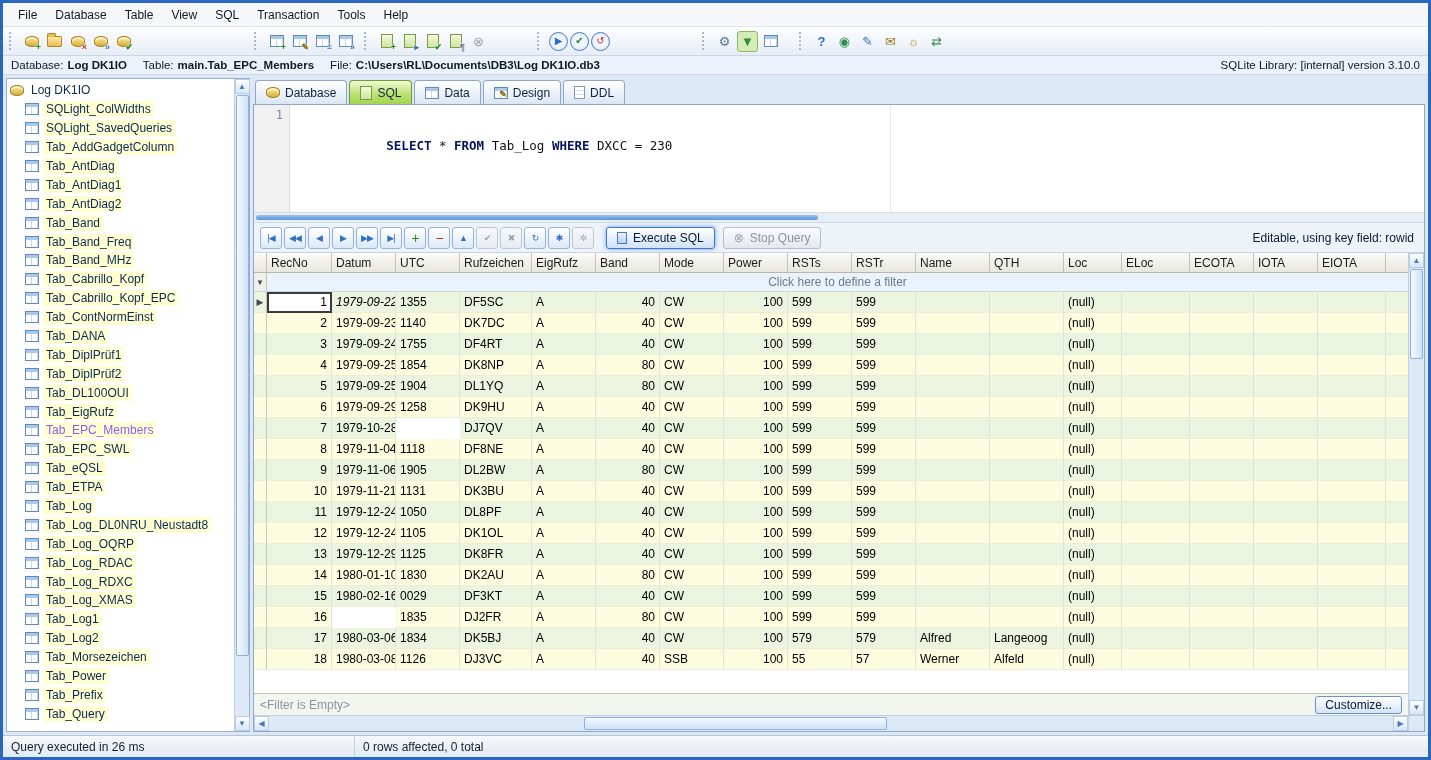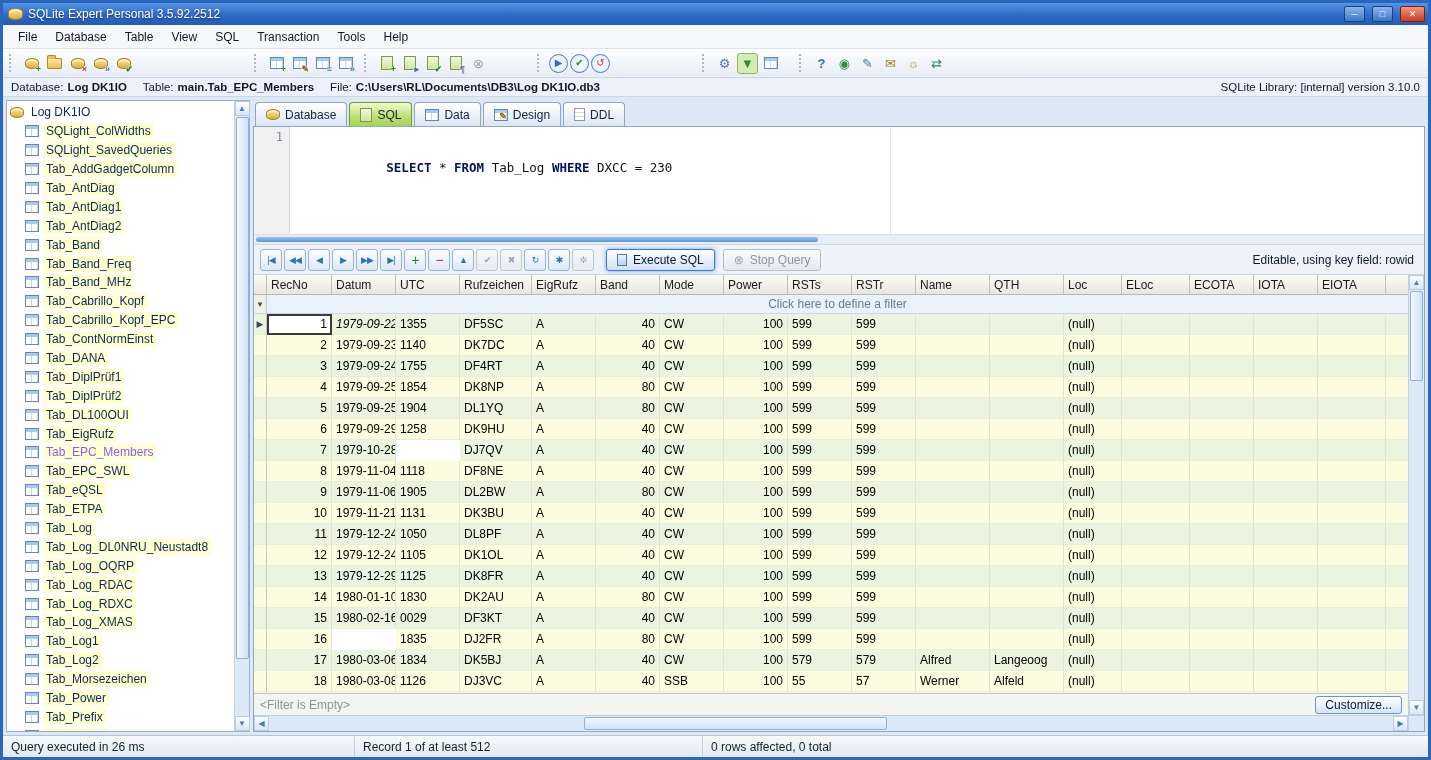--- a/index.html
+++ b/index.html
@@ -111,27 +111,20 @@
   
   .statusbar { height:22px; flex:0 0 auto; background:linear-gradient(#f7f9fc,#e2e9f2); border-top:1px solid #b8c4d4; display:flex; align-items:center; font-size:12px; color:#15202e; }
   .sb-panel { padding:0 8px; height:100%; display:flex; align-items:center; border-right:1px solid #c6cfdc; white-space:nowrap; }
   .sb-1 { width:352px; } .sb-2 { width:348px; } .sb-3 { flex:1; border-right:none; }
 </style>
 </head>
 <body>
 
 <div class="window">
 
-  <div class="titlebar">
-    <span class="app-icon"></span>
-    <span class="title-text">SQLite Expert Personal 3.5.92.2512</span>
-    <span class="winbtn">─</span>
-    <span class="winbtn">□</span>
-    <span class="winbtn close">✕</span>
-  </div>
 
   <div class="menubar">
       <span class="menu-item">File</span>
       <span class="menu-item">Database</span>
       <span class="menu-item">Table</span>
       <span class="menu-item">View</span>
       <span class="menu-item">SQL</span>
       <span class="menu-item">Transaction</span>
       <span class="menu-item">Tools</span>
       <span class="menu-item">Help</span>
@@ -910,17 +903,16 @@
           <span class="scroll-arrow" style="height:100%;">▶</span>
           <span class="hcorner"></span>
         </div>
 
       </div>
     </div>
   </div>
 
   <div class="statusbar">
     <div class="sb-panel sb-1">Query executed in 26 ms</div>
-    <div class="sb-panel sb-2">Record 1 of at least 512</div>
     <div class="sb-panel sb-3">0 rows affected, 0 total</div>
   </div>
 
 </div>
 
 </body></html>

